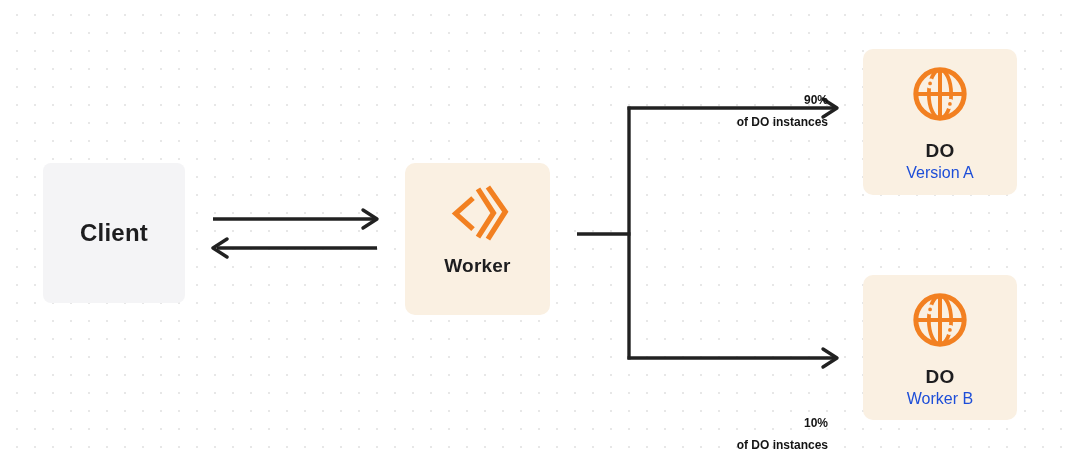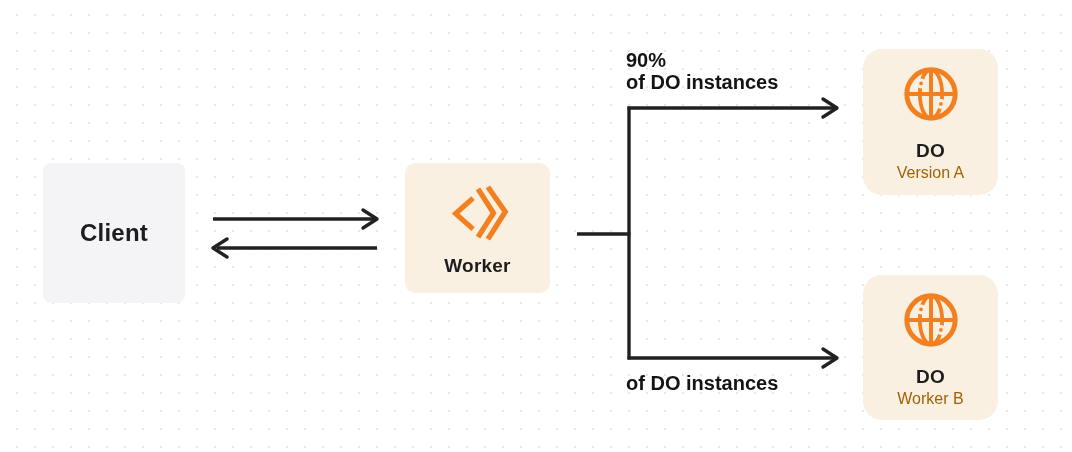--- a/index.html
+++ b/index.html
@@ -29,63 +29,63 @@
     width: 142px; height: 140px;
     background: #f4f4f6;
     border-radius: 8px;
   }
   .cream-box {
     background: #faf0e2;
     border-radius: 10px;
   }
   .worker-box {
     left: 405px; top: 163px;
-    width: 145px; height: 130px;
+    width: 145px; height: 152px;
     justify-content: flex-start;
     padding-top: 19px;
   }
   .do-box {
     left: 863px;
-    width: 135px; height: 146px;
+    width: 154px; height: 146px;
     justify-content: flex-start;
     padding-top: 14px;
-    border-radius: 19px;
   }
   .do-a { top: 49px; }
   .do-b { top: 275px; height: 145px; }
   .node-label {
     font-size: 24px;
     font-weight: 700;
     color: #1d1d1f;
     letter-spacing: 0.2px;
   }
   .worker-box .node-label { margin-top: 11px; font-size: 19px; }
   .do-box .node-label { margin-top: 16px; font-size: 19px; line-height: 20px; }
   .do-sub {
     font-size: 16px;
     font-weight: 400;
-    color: #a16207;
+    color: #1d4ed8;
     margin-top: 3px;
   }
   .icon-wrap { width: 62px; height: 62px; }
   .icon-wrap svg { width: 100%; height: 100%; display: block; }
   .edges-svg {
     position: absolute;
     left: 0; top: 0;
     width: 1072px; height: 452px;
     pointer-events: none;
   }
   .pct-label {
     position: absolute;
     width: 202px;
-    text-align: left;
-    font-size: 20px;
+    text-align: right;
+    font-size: 12px;
     font-weight: 600;
     color: #141414;
     line-height: 22px;
+    margin-top: 40px;
   }
   .pct-a { left: 626px; top: 49px; }
   .pct-b { left: 626px; top: 372px; }
 </style>
 </head>
 <body>
 
 <div class="canvas">
 
   <svg class="edges-svg" viewBox="0 0 1072 452" fill="none" xmlns="http://www.w3.org/2000/svg">
@@ -107,20 +107,21 @@
       <path d="M 627.5 358 L 834 358"></path>
       <path d="M 823 349 L 837 358 L 823 367" stroke-linecap="round" stroke-linejoin="round"></path>
     </g>
   </svg>
 
   <div class="pct-label pct-a">
     <div>90%</div>
     <div>of DO instances</div>
   </div>
   <div class="pct-label pct-b">
+    <div>10%</div>
     <div>of DO instances</div>
   </div>
 
   <div class="node client-box">
     <div class="node-label">Client</div>
   </div>
 
   <div class="node cream-box worker-box">
     <div class="icon-wrap">
       <svg viewBox="0 0 100 100" fill="none" xmlns="http://www.w3.org/2000/svg">

